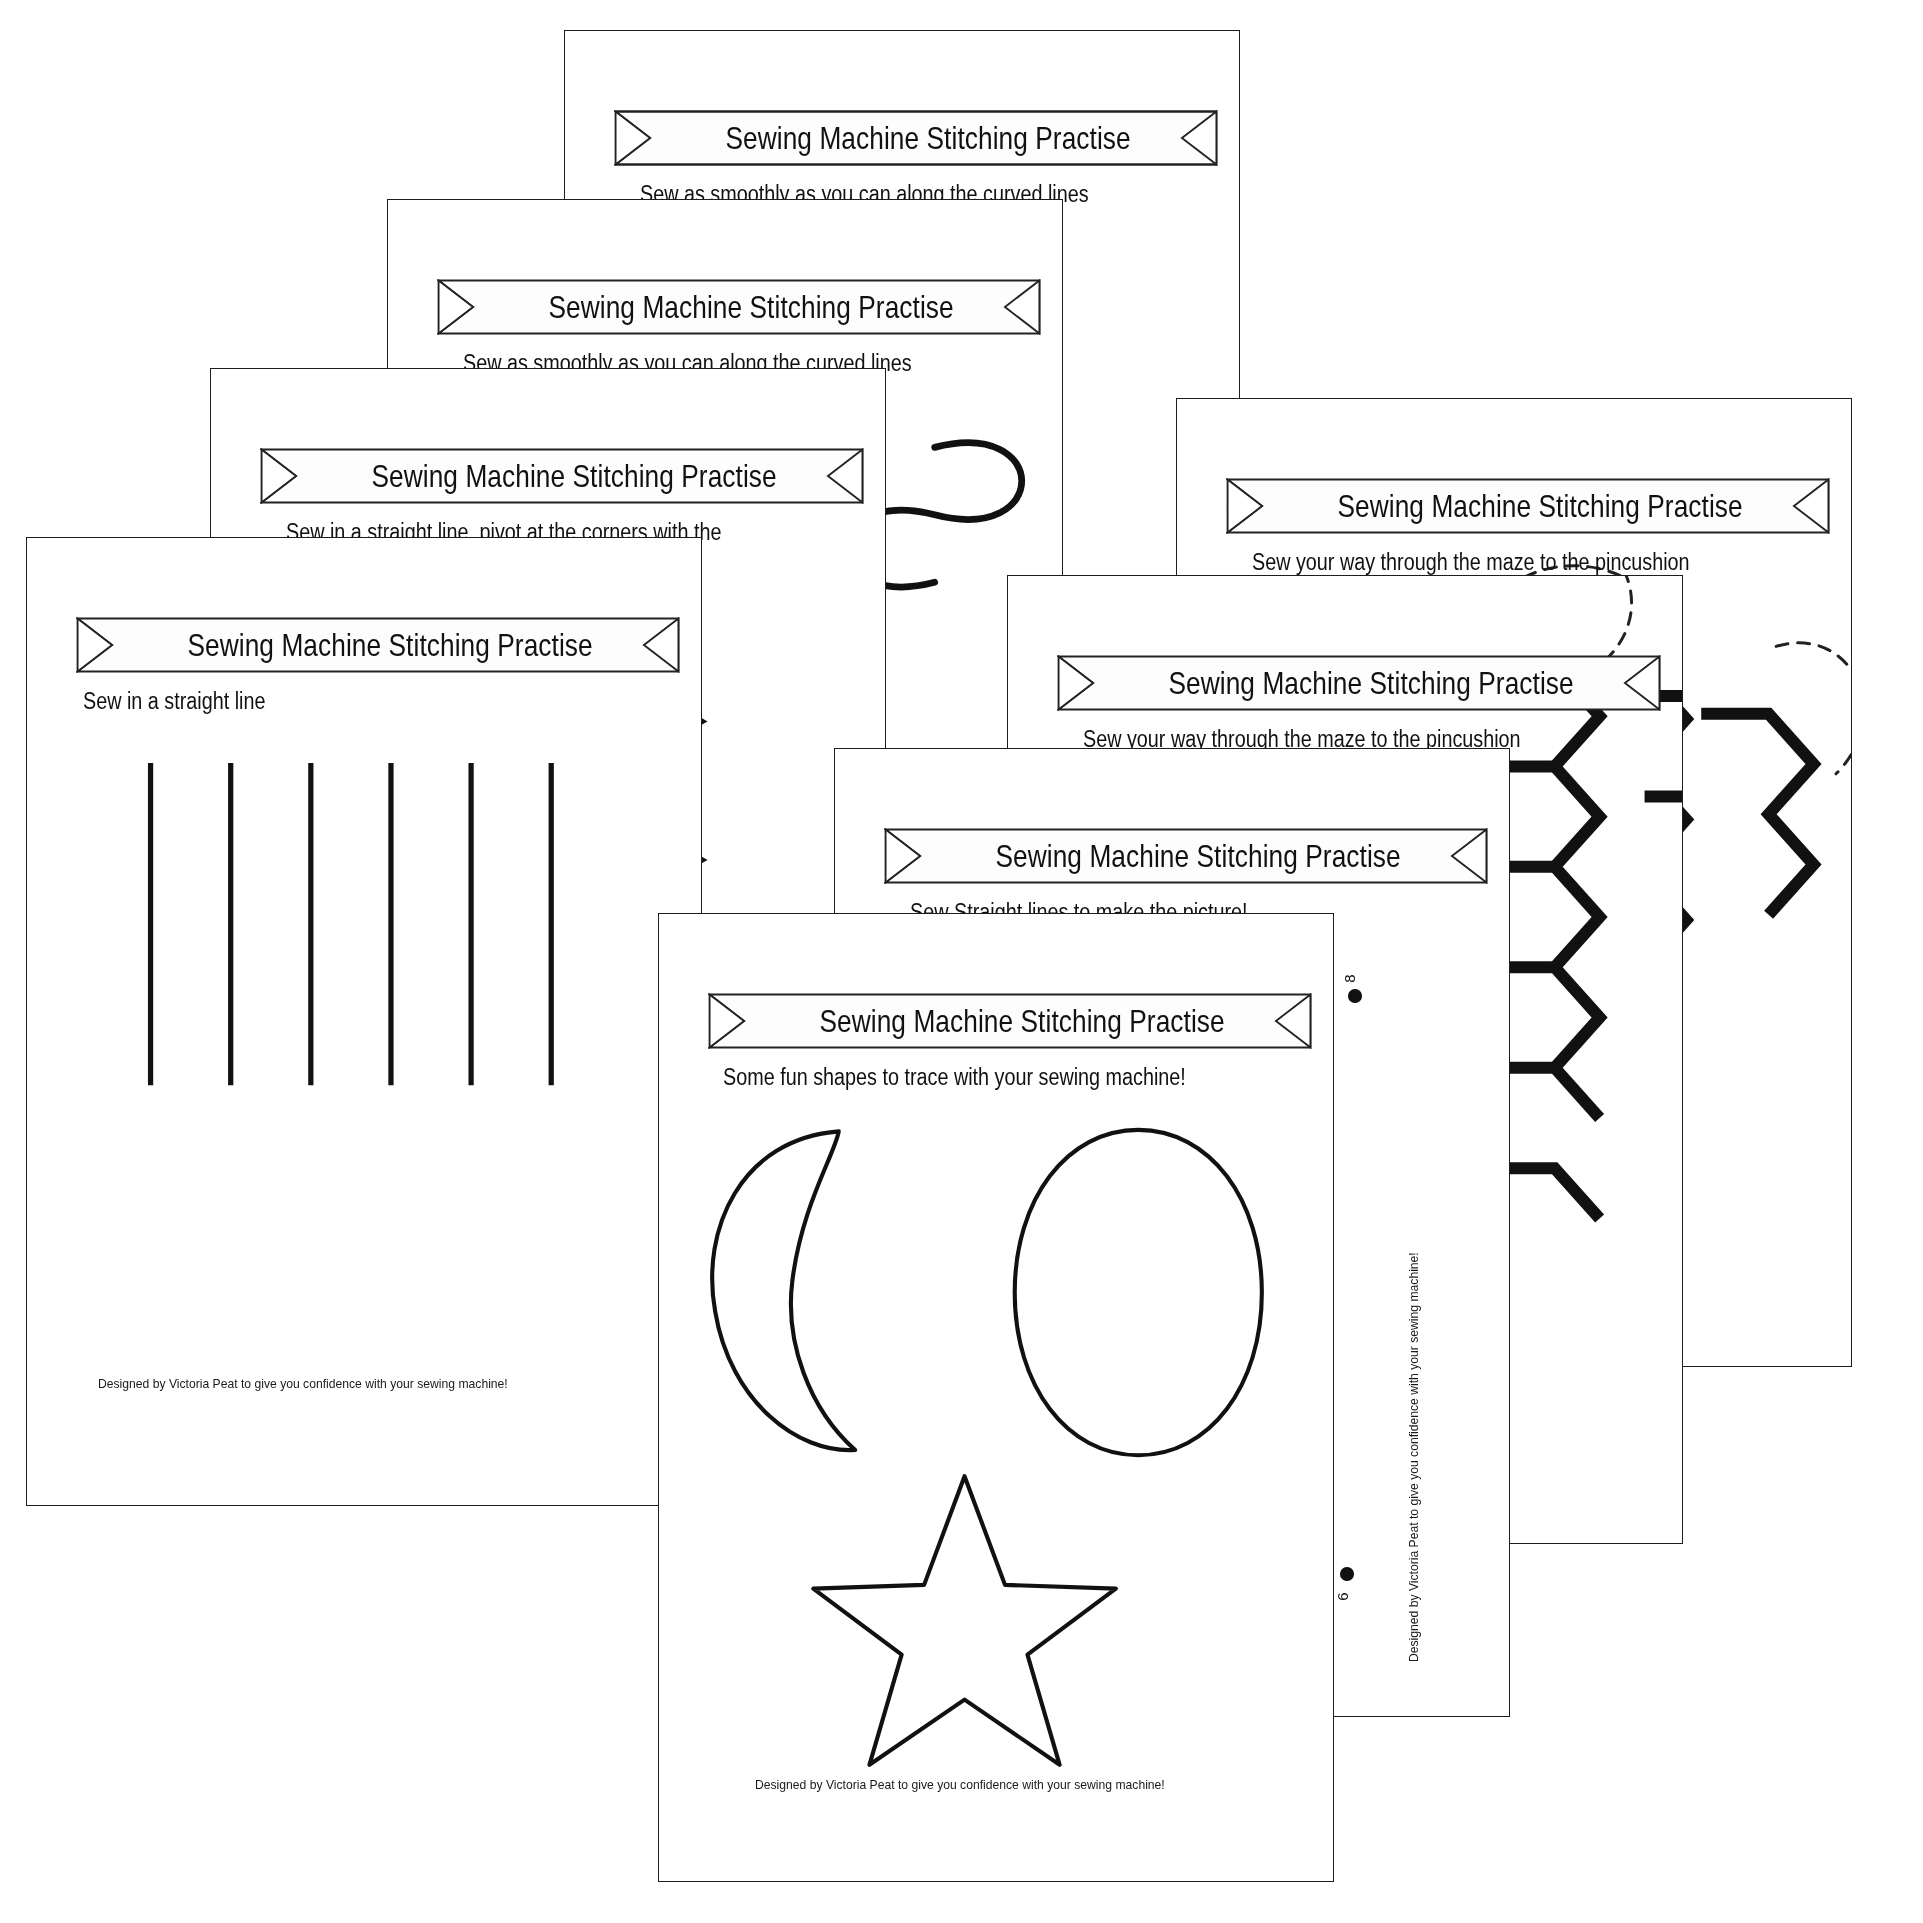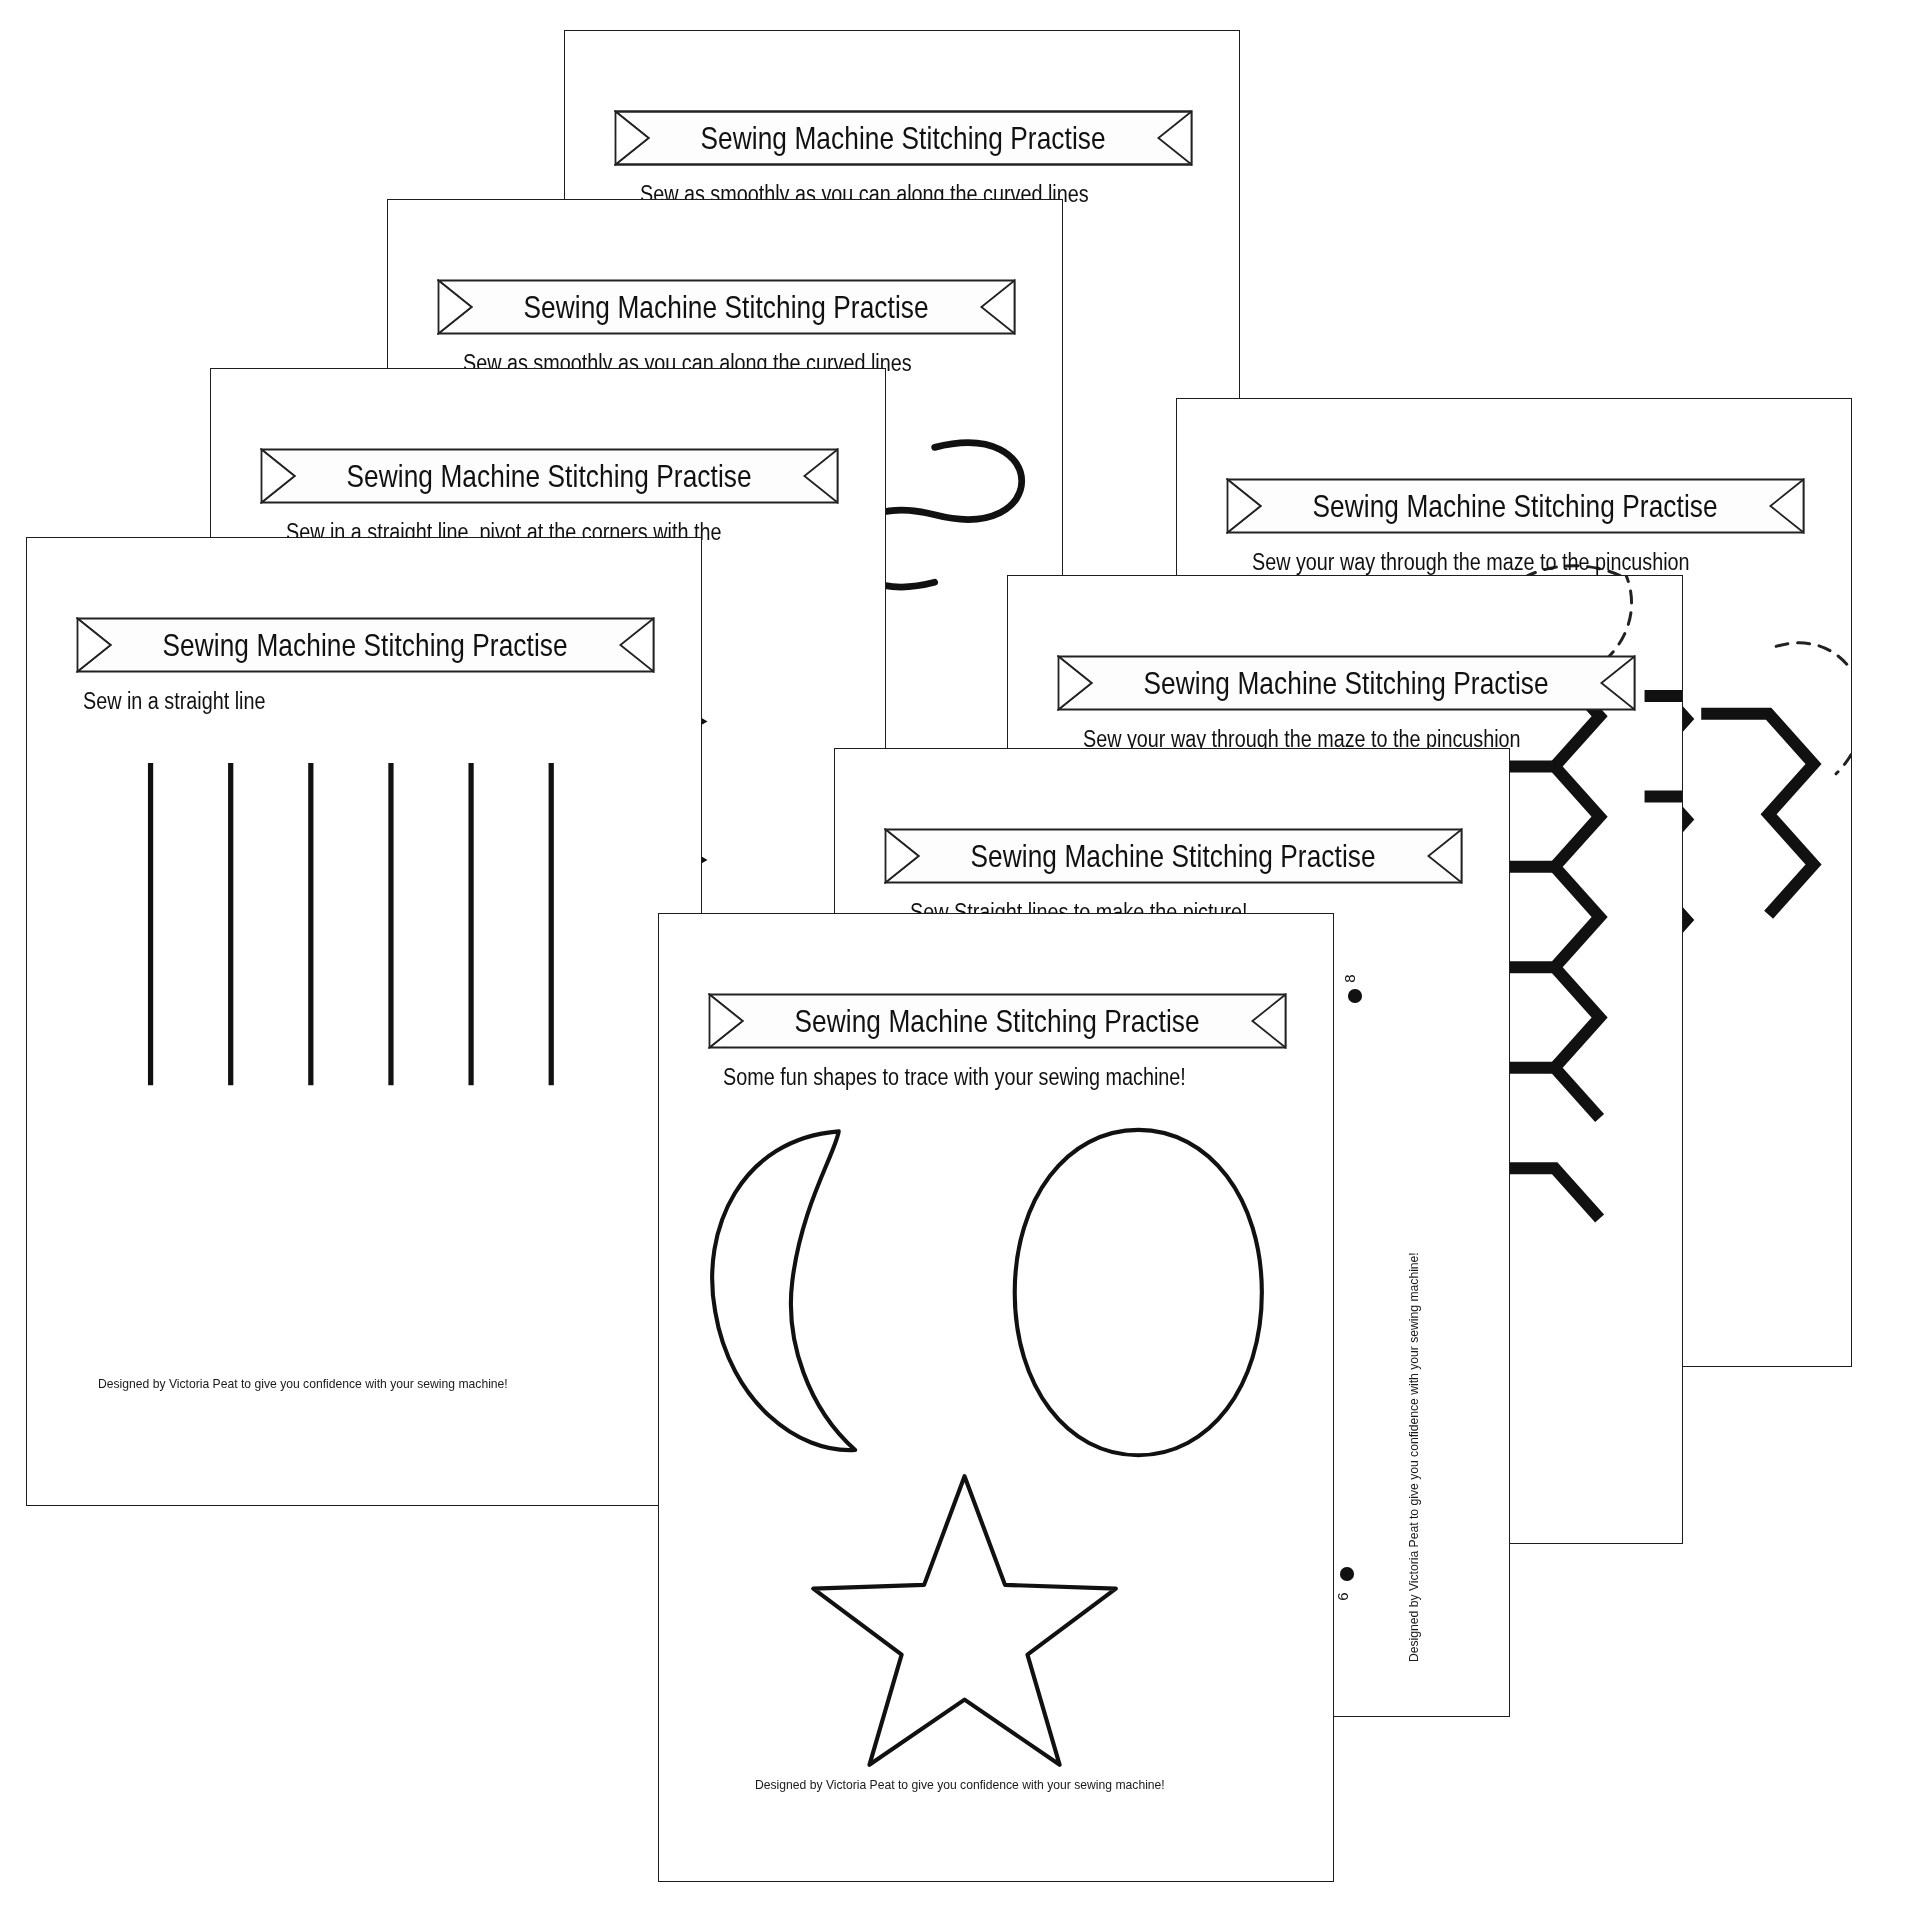--- a/index.html
+++ b/index.html
@@ -16,21 +16,21 @@
     background:#ffffff;
     border:1.5px solid #1d1d1d;
     box-sizing:border-box;
     overflow:hidden;
   }
 
   
   .banner{
     position:absolute;
     height:56px;
-    display:flex;align-items:center;justify-content:center;
+    display:flex;align-items:center;justify-content:center;padding-left:25px;
   }
   .banner svg{position:absolute;left:0;top:0;width:100%;height:100%;}
   .banner .btext{
     position:relative;z-index:2;
     font-size:32px;
     letter-spacing:0.1px;
     white-space:nowrap;
     font-stretch:condensed;
     transform:scaleX(.82);
     transform-origin:center center;

